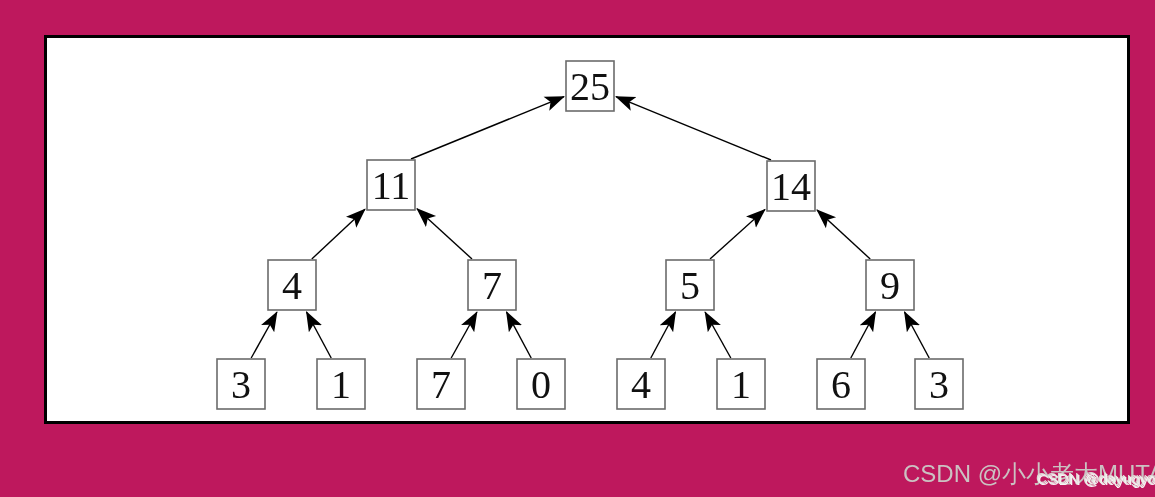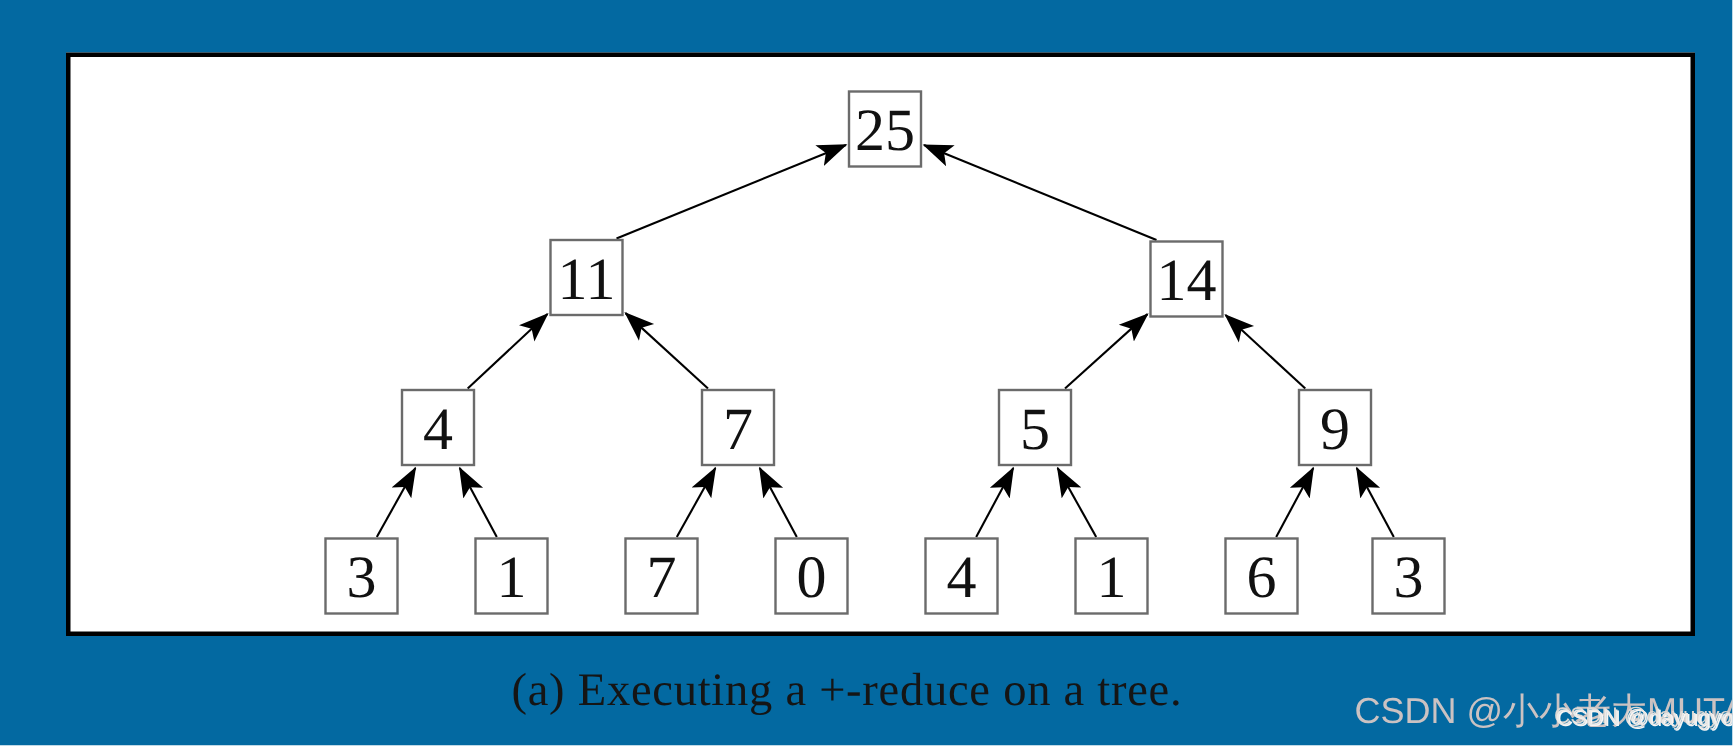--- a/index.html
+++ b/index.html
@@ -5,21 +5,21 @@
   html, body {
     margin: 0;
     padding: 0;
     background: #ffffff;
     font-family: "Liberation Serif", "DejaVu Serif", serif;
   }
   #page {
     position: relative;
     width: 1155px;
     height: 497px;
-    background: #0369a1;
+    background: #be185d;
     overflow: hidden;
   }
   .figure-frame {
     position: absolute;
     left: 44px;
     top: 35px;
     width: 1086px;
     height: 389px;
     border: 3px solid #000000;
     box-sizing: border-box;
@@ -159,19 +159,18 @@
       <g>
         <rect x="817" y="359" width="48" height="50" class="tree-node-rect"></rect>
         <text x="841" y="398" class="tree-node-label">6</text>
       </g>
       <g>
         <rect x="915" y="359" width="48" height="50" class="tree-node-rect"></rect>
         <text x="939" y="398" class="tree-node-label">3</text>
       </g>
     </svg>
 
-  <div class="figure-caption">(a) Executing a +-reduce on a tree.</div>
 
   <div class="watermark-primary">CSDN @小小老大MUTA</div>
 
   <div class="watermark-secondary">CSDN @dayugyou</div>
 
 </div>
 
 </body></html>

